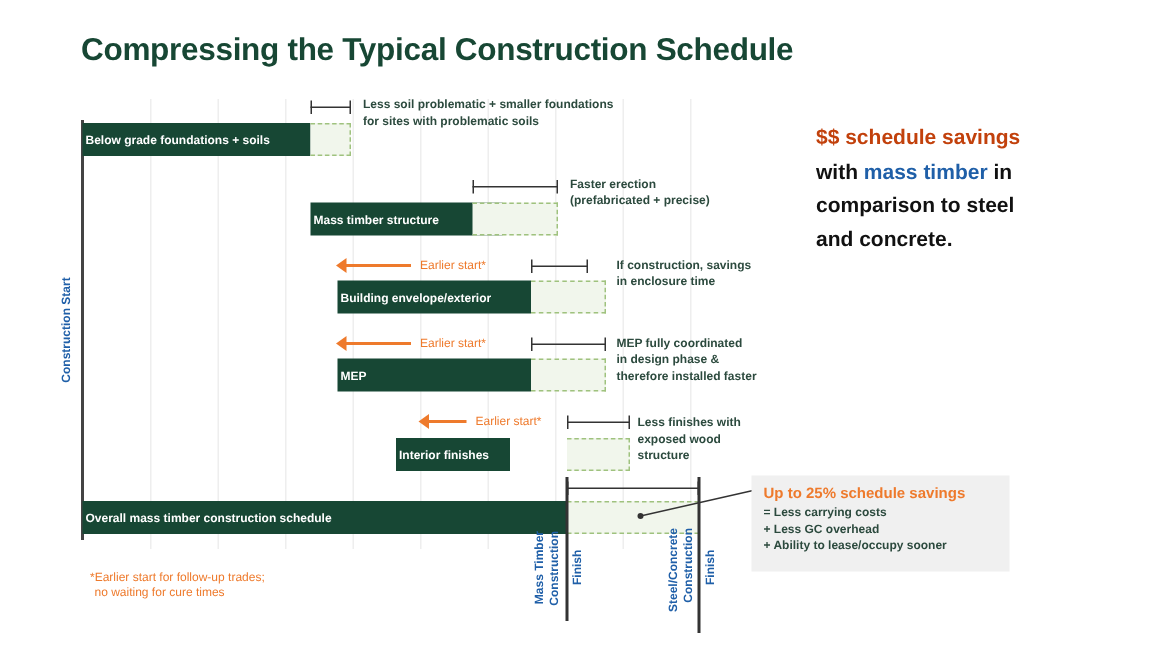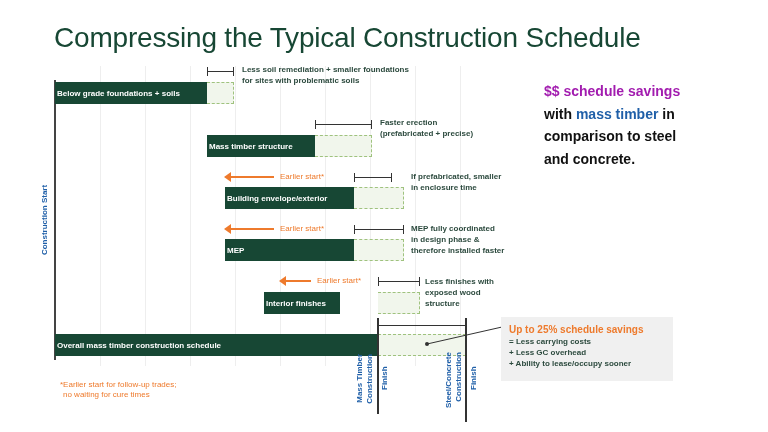--- a/index.html
+++ b/index.html
@@ -1,38 +1,38 @@
 <!DOCTYPE html>
 <html><head>
 <meta charset="utf-8">
 <style>
   html,body{margin:0;padding:0;}
   body{width:768px;height:432px;background:#fff;position:relative;overflow:hidden;font-family:"Liberation Sans",sans-serif;}
   .abs{position:absolute;}
-  .title{left:54px;top:22px;font-size:28px;font-weight:normal;color:#174734;letter-spacing:-0.2px;white-space:nowrap;}
+  .title{left:54px;top:22px;font-size:21px;font-weight:bold;color:#174734;letter-spacing:-0.2px;white-space:nowrap;}
   .grid{position:absolute;top:66px;width:1px;height:300px;background:#eeeeee;}
   .axis{position:absolute;left:54px;top:80px;width:2px;height:280px;background:#444;}
   .axis-label{position:absolute;left:44px;top:220px;transform:translate(-50%,-50%) rotate(-90deg);font-size:8px;font-weight:bold;color:#1f5fa8;white-space:nowrap;}
   .bar{position:absolute;height:22px;background:#174734;color:#fff;font-size:8px;font-weight:bold;display:flex;align-items:center;padding-left:2px;box-sizing:border-box;white-space:nowrap;}
   .ghost{position:absolute;height:22px;background:#f1f6ec;border-top:1px dashed #9fc27e;border-bottom:1px dashed #9fc27e;border-right:1px dashed #9fc27e;box-sizing:border-box;}
   .dim{position:absolute;height:1px;background:#333;}
   .dim::before,.dim::after{content:"";position:absolute;top:-4px;width:1px;height:9px;background:#333;}
   .dim::before{left:0;} .dim::after{right:0;}
   .note{position:absolute;font-size:8px;font-weight:bold;color:#2c4a3e;line-height:11px;white-space:nowrap;}
   .early{position:absolute;display:flex;align-items:center;font-size:8px;font-weight:normal;color:#ee7a2c;white-space:nowrap;}
   .early .arr{position:relative;height:2px;background:#ee7a2c;margin-right:6px;}
   .early .arr::before{content:"";position:absolute;left:-6px;top:-4px;border-right:7px solid #ee7a2c;border-top:5px solid transparent;border-bottom:5px solid transparent;}
   .footnote{position:absolute;left:60px;top:356px;font-size:8px;color:#ee7a2c;line-height:10px;white-space:nowrap;margin-top:24px;}
   .vline{position:absolute;width:2px;background:#333;}
   .vlabel{position:absolute;transform-origin:left top;transform:rotate(-90deg);font-size:8px;font-weight:bold;color:#1f5fa8;line-height:10px;white-space:nowrap;text-align:right;}
   .callout{position:absolute;left:501px;top:317px;width:172px;height:64px;background:#f0f0f0;padding:6px 8px;box-sizing:border-box;}
   .callout .h{font-size:10px;font-weight:bold;color:#ee7a2c;line-height:13px;white-space:nowrap;}
   .callout .l{font-size:8px;font-weight:bold;color:#2c4a3e;line-height:11px;white-space:nowrap;}
   .side{position:absolute;left:544px;top:80px;font-size:14px;font-weight:bold;color:#111;line-height:22.5px;}
-  .side .orange{color:#a21caf;} .side .blue{color:#1f5fa8;}
+  .side .orange{color:#c2410c;} .side .blue{color:#1f5fa8;}
 </style>
 </head>
 <body>
 
 <div class="abs title">Compressing the Typical Construction Schedule</div>
 
 <div class="grid" style="left:100px"></div>
 <div class="grid" style="left:145px"></div>
 <div class="grid" style="left:190px"></div>
 <div class="grid" style="left:235px"></div>
@@ -40,41 +40,41 @@
 <div class="grid" style="left:325px"></div>
 <div class="grid" style="left:370px"></div>
 <div class="grid" style="left:415px"></div>
 <div class="grid" style="left:460px"></div>
 
 <div class="axis"></div>
 <div class="axis-label">Construction Start</div>
 
 <div class="dim" style="left:207px;top:71px;width:27px"></div>
 <div class="note" style="left:242px;top:64px">
-  <div>Less soil remediation + smaller foundations</div>
+  <div>Less soil problematic + smaller foundations</div>
     <div>for sites with problematic soils</div>
 </div>
 <div class="bar" style="left:55px;top:82px;width:152px">Below grade foundations + soils</div>
 <div class="ghost" style="left:207px;top:82px;width:27px"></div>
 
 <div class="dim" style="left:315px;top:124px;width:57px"></div>
 <div class="note" style="left:380px;top:117px">
   <div>Faster erection</div>
     <div>(prefabricated + precise)</div>
 </div>
 <div class="bar" style="left:207px;top:135px;width:128px">Mass timber structure</div>
 <div class="ghost" style="left:315px;top:135px;width:57px"></div>
 
 <div class="early" style="left:230px;top:172px">
   <span class="arr" style="width:44px"></span>
   <span>Earlier start*</span>
 </div>
 <div class="dim" style="left:354px;top:177px;width:38px"></div>
 <div class="note" style="left:411px;top:171px">
-  <div>If prefabricated, smaller</div>
+  <div>If construction, savings</div>
     <div>in enclosure time</div>
 </div>
 <div class="bar" style="left:225px;top:187px;width:129px">Building envelope/exterior</div>
 <div class="ghost" style="left:354px;top:187px;width:50px"></div>
 
 <div class="early" style="left:230px;top:224px">
   <span class="arr" style="width:44px"></span>
   <span>Earlier start*</span>
 </div>
 <div class="dim" style="left:354px;top:229px;width:50px"></div>

